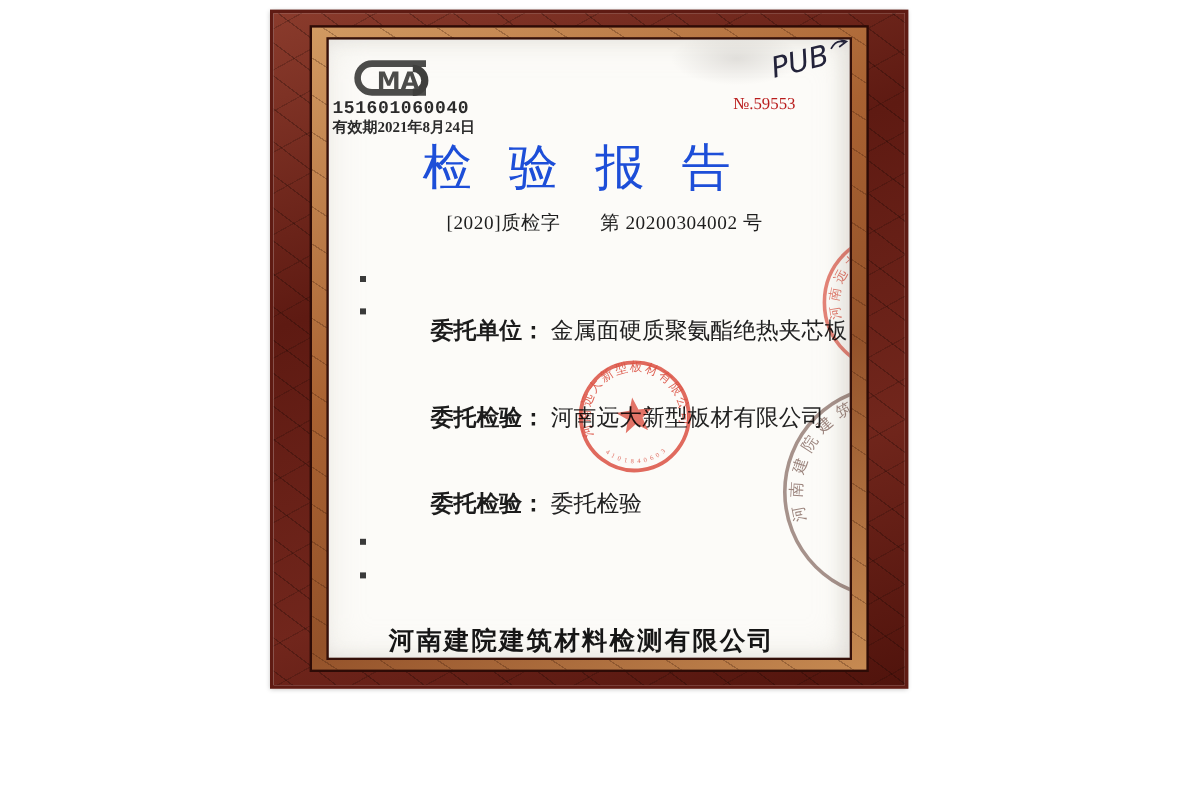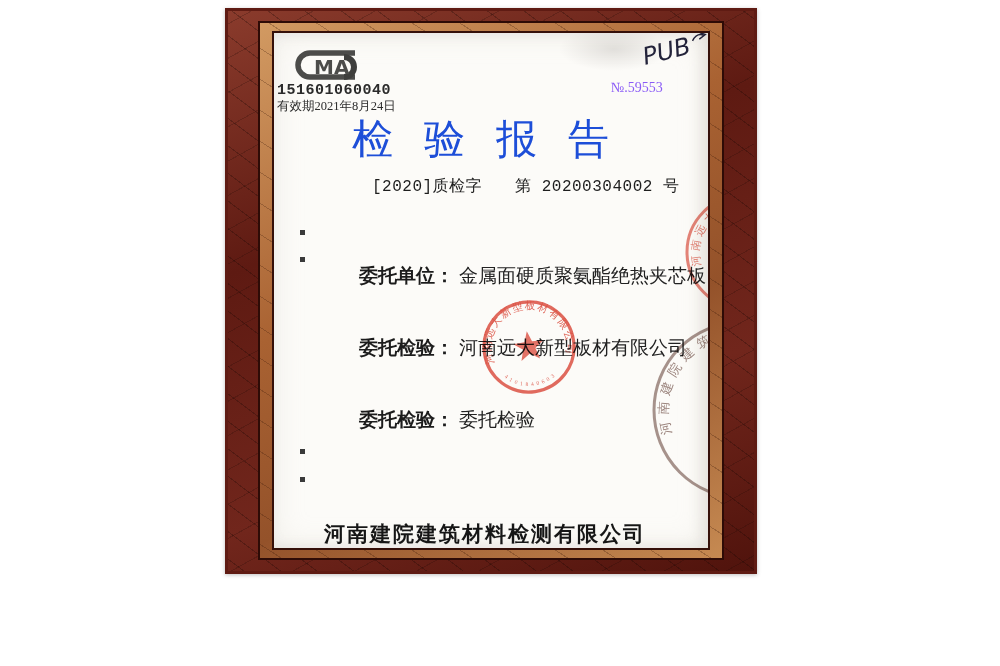--- a/index.html
+++ b/index.html
@@ -20,28 +20,28 @@
       repeating-linear-gradient(33deg, transparent 0 11px, rgba(60,25,8,.28) 11px 12px, transparent 12px 26px),
       linear-gradient(150deg,#d29a62,#a96232 40%,#94522a 65%,#c68a52);}
   .frame-inner{background:#351009;padding:2px;height:100%;box-sizing:border-box;}
   .paper{position:relative;width:100%;height:100%;background:#fcfbf8;overflow:hidden;
     box-shadow:inset -6px 0 14px rgba(150,140,130,.18), inset 0 0 30px rgba(205,200,192,.28);}
   
   .cma-block{position:absolute;left:3px;top:14px;color:#2b2b2b;}
   .cma-logo{position:absolute;left:18px;top:0;}
   .cma-no{position:absolute;left:0;top:35px;font-family:Liberation Mono, monospace;
           font-size:15px;font-weight:700;letter-spacing:.5px;white-space:nowrap;}
-  .cma-valid{position:absolute;left:0;top:51px;font-size:12.5px;font-weight:400;white-space:nowrap;text-align:center;}
-  .report-no{position:absolute;left:337px;top:47px;font-size:14px;color:#8b5cf6;}
+  .cma-valid{position:absolute;left:0;top:51px;font-size:12.5px;font-weight:700;white-space:nowrap;text-align:center;}
+  .report-no{position:absolute;left:337px;top:47px;font-size:14px;color:#b91c1c;}
   .handwriting{position:absolute;left:368px;top:2px;font-size:24px;font-style:italic;
     font-family:"DejaVu Sans",sans-serif;color:#23233a;transform:rotate(-14deg);white-space:nowrap;}
   .penmark{display:inline-block;vertical-align:super;margin-left:2px;}
   .title{position:absolute;left:78px;top:79px;font-size:41px;font-weight:500;color:#1d4ed8;
     letter-spacing:31px;white-space:nowrap;}
-  .doc-no{position:absolute;left:98px;top:143px;font-size:16px;color:#1e1e1e;letter-spacing:.5px;white-space:nowrap;font-family:Liberation Mono, monospace;}
+  .doc-no{position:absolute;left:98px;top:143px;font-size:16px;color:#1e1e1e;letter-spacing:.5px;white-space:nowrap;}
   .dot{position:absolute;width:5px;height:5px;background:#3a3a3a;}
   .dot1{left:26px;top:197px;}.dot2{left:26px;top:224px;}.dot3{left:26px;top:416px;}.dot4{left:26px;top:444px;}
   .field{position:absolute;left:85px;font-size:19px;white-space:nowrap;color:#222;}
   .f1{top:230px;}.f2{top:302px;}.f3{top:374px;}
   .field .lbl{font-weight:700;color:#1c1c1c;margin-right:5px;}
   .issuer{position:absolute;left:50px;top:487px;font-size:21px;font-weight:700;letter-spacing:2px;
     color:#161616;white-space:nowrap;}
   .smudge{position:absolute;left:285px;top:-6px;width:110px;height:44px;
     background:radial-gradient(closest-side,rgba(160,155,150,.28),transparent);}
   .stamp{position:absolute;mix-blend-mode:multiply;}

